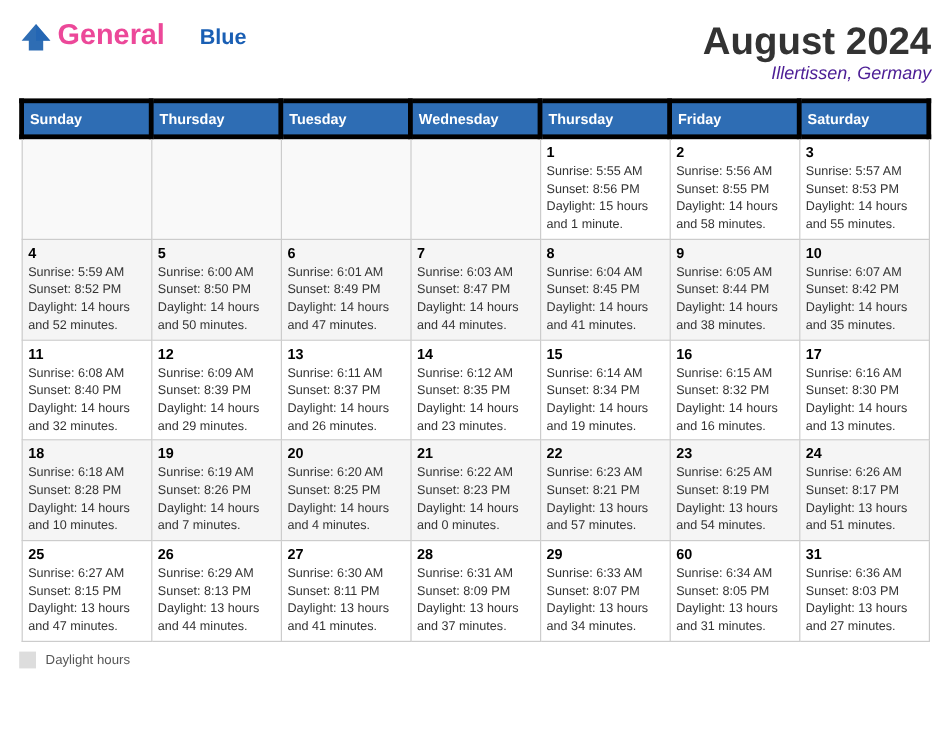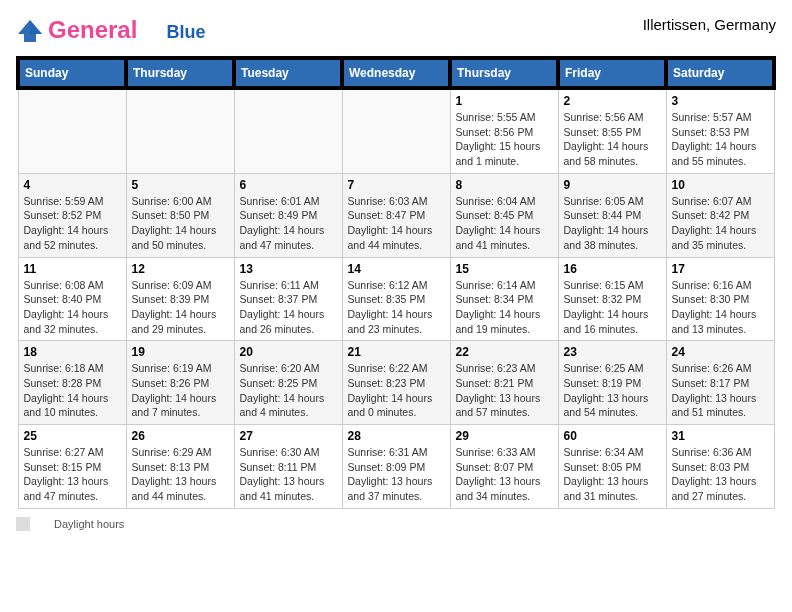--- a/index.html
+++ b/index.html
@@ -28,21 +28,22 @@
     .title-area {
       text-align: right;
     }
     .month-year {
       font-size: 32px;
       font-weight: bold;
       color: #333;
     }
     .location {
       font-size: 15px;
-      color: #000000;
+      color: #4c1d95;
+      font-style: italic;
     }
     .calendar {
       width: 100%;
       border-collapse: collapse;
       font-size: 11px;
     }
     .calendar th {
       background-color: #2e6db4;
       color: #fff;
       text-align: left;
@@ -78,21 +79,21 @@
       color: #333;
       line-height: 1.4;
       font-size: 10.5px;
     }
     .footer-note {
       margin-top: 8px;
       font-size: 11px;
       color: #555;
       display: flex;
       align-items: center;
-      gap: 24px;
+      gap: 8px;
     }
     .legend-box {
       width: 14px;
       height: 14px;
       background: #ddd;
       display: inline-block;
     }
   </style>
 </head>
 <body>
@@ -102,20 +103,21 @@
     <svg class="logo-icon" viewBox="0 0 28 28">
       <rect x="0" y="0" width="28" height="28" fill="white"></rect>
       <polygon points="14,4 26,18 20,18 20,26 8,26 8,18 2,18" fill="#2e6db4"></polygon>
       <polygon points="14,4 26,18 14,18" fill="#1a5fb4" opacity="0.5"></polygon>
     </svg>
     <div>
       <span style="font-size:24px;font-weight:bold;color:#ec4899;">General</span><span style="font-size:18px;font-weight:bold;color:#1a5fb4;margin-left:29px;">Blue</span>
     </div>
   </div>
   <div class="title-area">
+    <div class="month-year">August 2024</div>
     <div class="location">Illertissen, Germany</div>
   </div>
 </div>
 
 <table class="calendar">
   <thead>
     <tr>
       <th>Sunday</th>
       <th>Thursday</th>
       <th>Tuesday</th>

